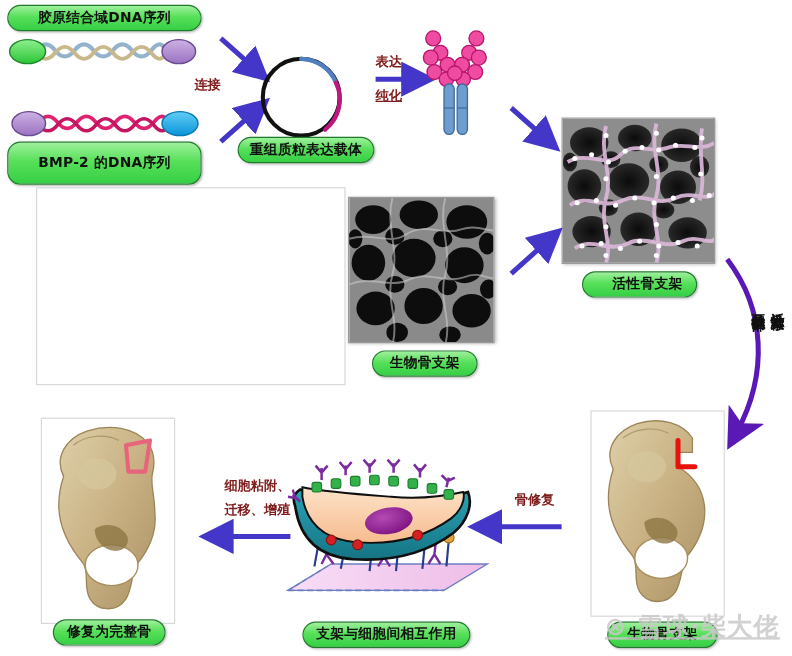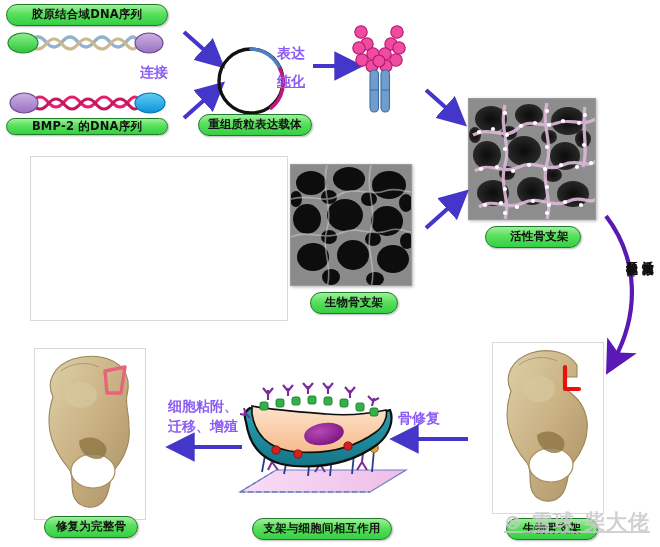--- a/index.html
+++ b/index.html
@@ -30,26 +30,26 @@
     letter-spacing:.2px;
     white-space:nowrap;
     box-shadow:1px 1px 2px rgba(0,0,0,.28);
     padding:0 6px;
     line-height:1;
   }
 
   
   .ptext{
     position:absolute;
-    color:#8b5cf6;
+    color:#7f1d1d;
     font-weight:bold;
-    font-size:14px;
+    font-size:11px;
     white-space:nowrap;
     line-height:1.22;
-    text-align:left;
+    text-align:right;
   }
   .vtext{
     position:absolute;
     color:#111;
     font-weight:bold;
     font-size:11.5px;
     writing-mode:vertical-rl;
     text-orientation:upright;
     line-height:1.05;
     letter-spacing:.5px;
@@ -119,21 +119,21 @@
         <stop offset="0" stop-color="#62cdf5"></stop>
           <stop offset="1" stop-color="#0a93d8"></stop>
       </linearGradient>
     </defs>
     <path d="M26,14 Q34,4 42,14 T58,14 T74,14 T90,14 T106,14 T122,14 T134,14" fill="none" stroke="#e0216f" stroke-width="3.2" stroke-linecap="round"></path>
     <path d="M26,16 Q34,26 42,16 T58,16 T74,16 T90,16 T106,16 T122,16 T134,16" fill="none" stroke="#c41561" stroke-width="3.0" stroke-linecap="round"></path>
     <ellipse cx="18" cy="15" rx="14" ry="10" fill="url(#gcapC)" stroke="#6b4a92" stroke-width="1.2"></ellipse>
     <ellipse cx="144" cy="15" rx="15" ry="10" fill="url(#gcapD)" stroke="#0878b0" stroke-width="1.2"></ellipse>
   </svg>
 
-  <div class="glabel" style="left:6px;top:118px;width:162px;height:17px;">BMP-2 的DNA序列</div>
+  <div class="glabel" style="left:6px;top:118px;width:162px;height:36px;">BMP-2 的DNA序列</div>
 
   <div class="ptext" style="left:140px;top:64px;width:44px;">连接</div>
 
   <svg class="abs" style="left:180px;top:28px;" width="56" height="100">
     <defs>
       <marker id="mArrow" markerWidth="7" markerHeight="7" refX="5.4" refY="3.5" orient="auto">
         <path d="M0,0 L7,3.5 L0,7 z" fill="#4436c8"></path>
       </marker>
     </defs>
     <line x1="4" y1="4" x2="40" y2="36" stroke="#4436c8" stroke-width="4.2" marker-end="url(#mArrow)"></line>

